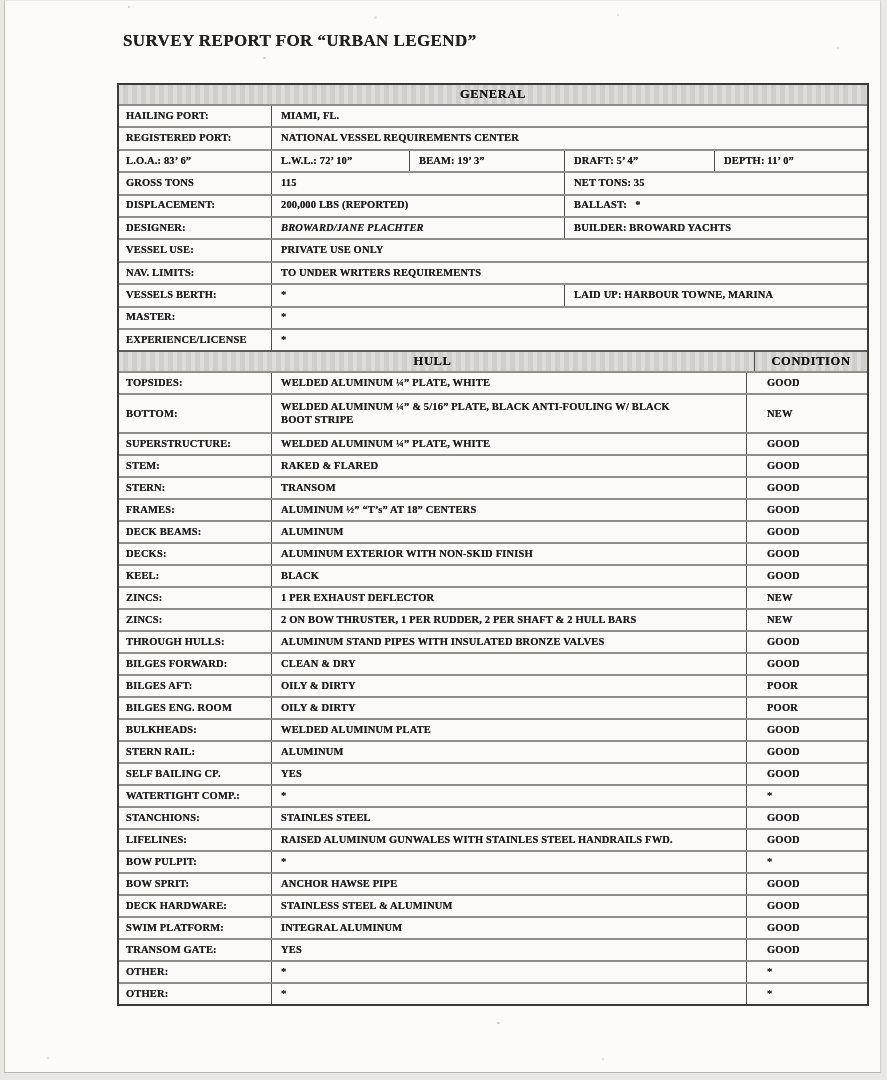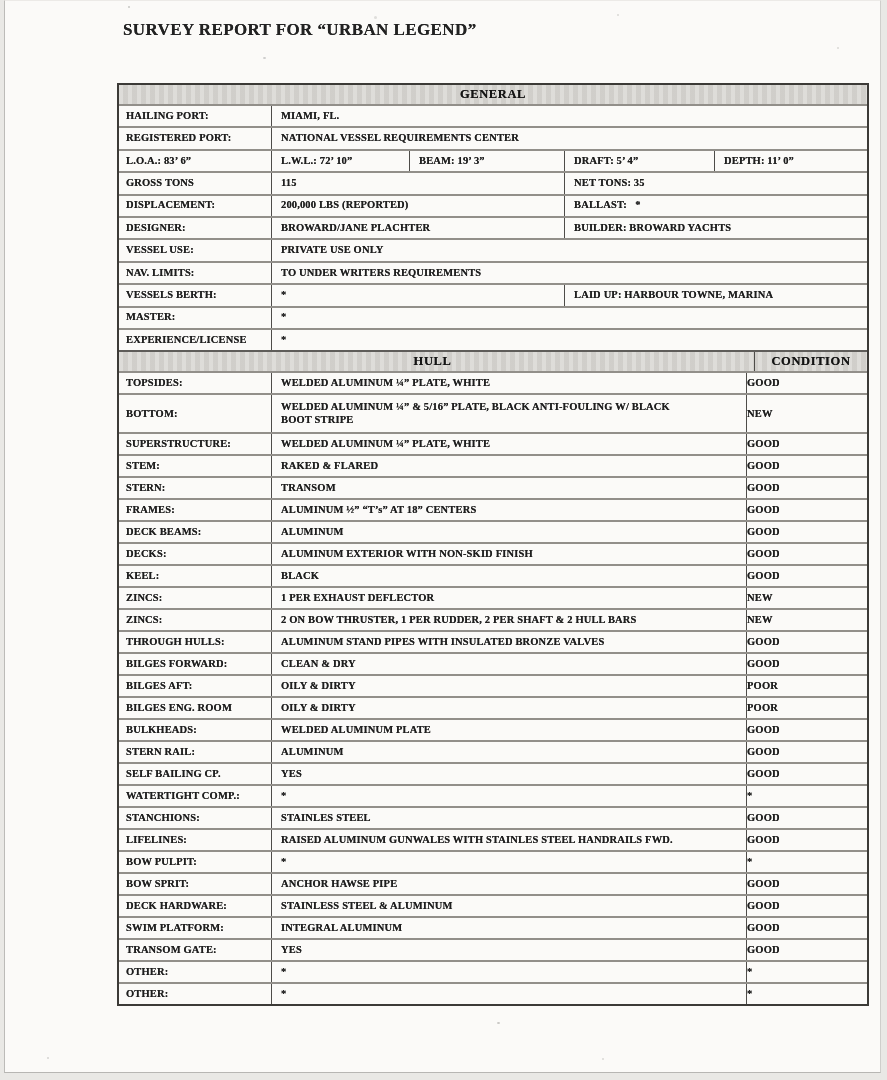--- a/index.html
+++ b/index.html
@@ -10,21 +10,21 @@
   }
   .page{
     position:absolute;left:4px;top:0;right:6px;bottom:7px;
     background:#fbfaf8;
     border-left:1px solid #bcbbb8;
     border-right:1px solid #cfcecb;
     border-bottom:1px solid #b7b6b3;
     border-top:1px solid #eceae7;
   }
   .title{
-    position:absolute;left:118px;top:19px;margin:0;
+    position:absolute;left:118px;top:30px;margin:0;
     font-size:17px;font-weight:bold;color:#222;
     letter-spacing:.4px;
     text-shadow:0 0 .5px rgba(35,35,35,.85);
   }
   .table{
     position:absolute;left:112px;top:82px;width:752px;
     border:2px solid #3c3a37;
     background:#fbfaf8;
     box-sizing:border-box;
   }
@@ -54,21 +54,21 @@
   .cell{
     display:flex;align-items:center;
     box-sizing:border-box;
     font-size:10.5px;font-weight:bold;color:#1f1f1f;
     letter-spacing:.15px;line-height:1.2;
     padding:2px 4px 2px 7px;
     text-shadow:0 0 .5px rgba(30,30,30,.85);
     white-space:pre-line;
   }
   .cell + .cell{border-left:1.5px solid #4e4c49;padding-left:9px;}
-  .cell.cond{padding-left:0;}
+  .cell.cond{padding-left:20px;}
   .speck{position:absolute;border-radius:50%;background:#8a8a86;}
 </style>
 </head>
 <body>
 
 <div class="page">
   <h1 class="title">SURVEY REPORT FOR “URBAN LEGEND”</h1>
 
   <div class="table">
     <div class="sec-header">
@@ -95,21 +95,21 @@
           <div class="cell" style="flex: 0 0 293px;">115</div>
           <div class="cell" style="flex: 1 1 auto;">NET TONS: 35</div>
         </div>
         <div class="row">
           <div class="cell" style="flex: 0 0 152px;">DISPLACEMENT:</div>
           <div class="cell" style="flex: 0 0 293px;">200,000 LBS (REPORTED)</div>
           <div class="cell" style="flex: 1 1 auto;">BALLAST: &nbsp; *</div>
         </div>
         <div class="row">
           <div class="cell" style="flex: 0 0 152px;">DESIGNER:</div>
-          <div class="cell" style="flex: 0 0 293px;">BROWARD/JANE PLACHTER</div>
+          <div class="cell" style="flex: 0 0 293px; font-style: italic;">BROWARD/JANE PLACHTER</div>
           <div class="cell" style="flex: 1 1 auto;">BUILDER: BROWARD YACHTS</div>
         </div>
         <div class="row">
           <div class="cell" style="flex: 0 0 152px;">VESSEL USE:</div>
           <div class="cell" style="flex: 1 1 auto;">PRIVATE USE ONLY</div>
         </div>
         <div class="row">
           <div class="cell" style="flex: 0 0 152px;">NAV. LIMITS:</div>
           <div class="cell" style="flex: 1 1 auto;">TO UNDER WRITERS REQUIREMENTS</div>
         </div>

